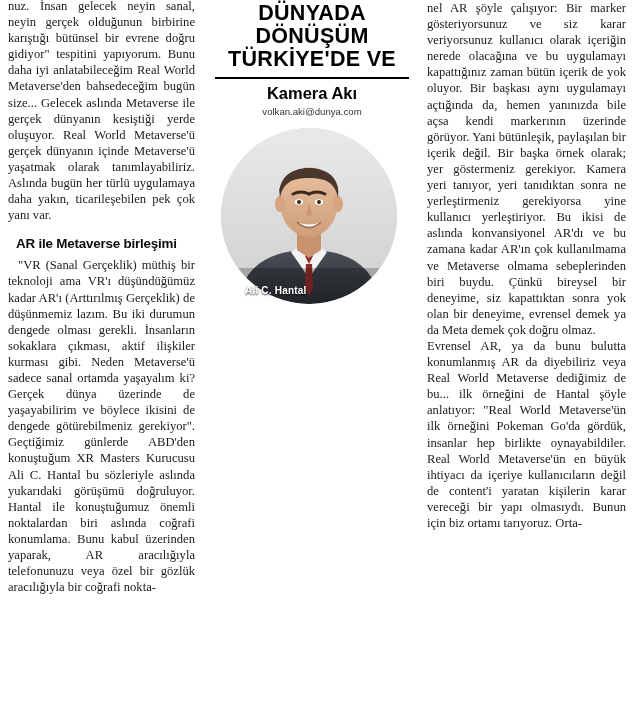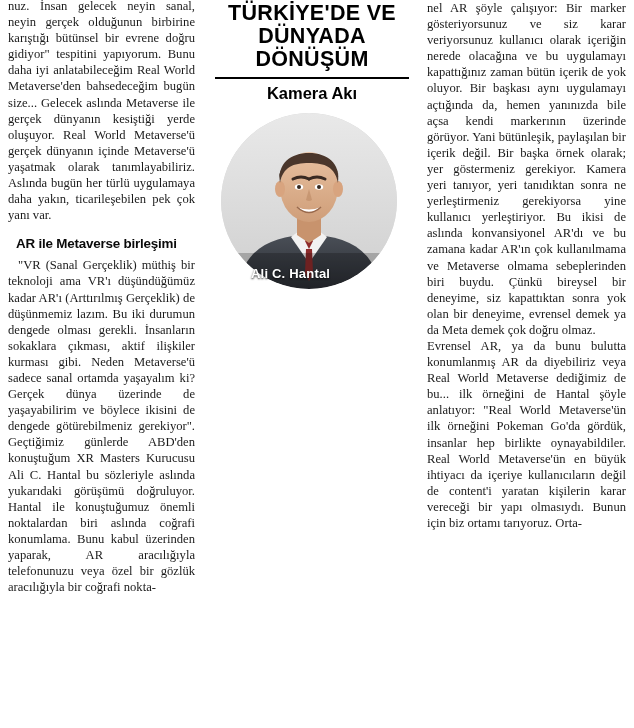--- a/index.html
+++ b/index.html
@@ -119,25 +119,25 @@
     overflow: hidden;
     background: #d8d8d8;
   }
   .photo-svg {
     display: block;
     width: 176px;
     height: 176px;
   }
   .photo-caption {
     position: absolute;
-    left: 30px;
+    left: 24px;
     bottom: 8px;
     font-family: "Liberation Sans", sans-serif;
     font-weight: bold;
-    font-size: 13px;
+    font-size: 10px;
     color: #ffffff;
     text-shadow: 0 1px 2px rgba(0,0,0,0.85);
     letter-spacing: 0.2px;
   }
   .left-top-text {
     padding-top: 0;
   }
   .clipped-top {
     margin-top: -2px;
   }
@@ -151,24 +151,25 @@
     <div class="col col-left">
       <div class="left-top-text clipped-top">
         <p class="body">nuz. İnsan gelecek neyin sanal, neyin gerçek olduğunun birbirine karıştığı bütünsel bir evrene doğru gidiyor" tespitini yapıyorum. Bunu daha iyi anlatabileceğim Real World Metaverse'den bahsedeceğim bugün size... Gelecek aslında Metaverse ile gerçek dünyanın kesiştiği yerde oluşuyor. Real World Metaverse'ü gerçek dünyanın içinde Metaverse'ü yaşatmak olarak tanımlayabiliriz. Aslında bugün her türlü uygulamaya daha yakın, ticarileşebilen pek çok yanı var.</p>
       </div>
       <h2 class="subhead">AR ile Metaverse birleşimi</h2>
       <p class="body indent">"VR (Sanal Gerçeklik) müthiş bir teknoloji ama VR'ı düşündüğümüz kadar AR'ı (Arttırılmış Gerçeklik) de düşünmemiz lazım. Bu iki durumun dengede olması gerekli. İnsanların sokaklara çıkması, aktif ilişkiler kurması gibi. Neden Metaverse'ü sadece sanal ortamda yaşayalım ki? Gerçek dünya üzerinde de yaşayabilirim ve böylece ikisini de dengede götürebilmeniz gerekiyor". Geçtiğimiz günlerde ABD'den konuştuğum XR Masters Kurucusu Ali C. Hantal bu sözleriyle aslında yukarıdaki görüşümü doğruluyor. Hantal ile konuştuğumuz önemli noktalardan biri aslında coğrafi konumlama. Bunu kabul üzerinden yaparak, AR aracılığıyla telefonunuzu veya özel bir gözlük aracılığıyla bir coğrafi nokta-</p>
     </div>
 
     <div class="col col-mid">
       <div class="masthead">
+        <div class="headline">DÜNYADA DÖNÜŞÜM</div>
         <div class="headline">TÜRKİYE'DE VE</div>
-        <div class="headline">DÜNYADA DÖNÜŞÜM</div>
         <div class="rule"></div>
         <div class="author">Kamera Akı</div>
+        <div class="email">volkan.aki@dunya.com</div>
       </div>
 
       <div class="photo-wrap">
         <div class="photo-circle">
           <svg class="photo-svg" viewBox="0 0 176 176">
             <defs>
               <clipPath id="circClip">
                   <circle cx="88" cy="88" r="88"></circle>
                 </clipPath>
               <linearGradient id="bgGrad" x1="0" y1="0" x2="0" y2="1">

